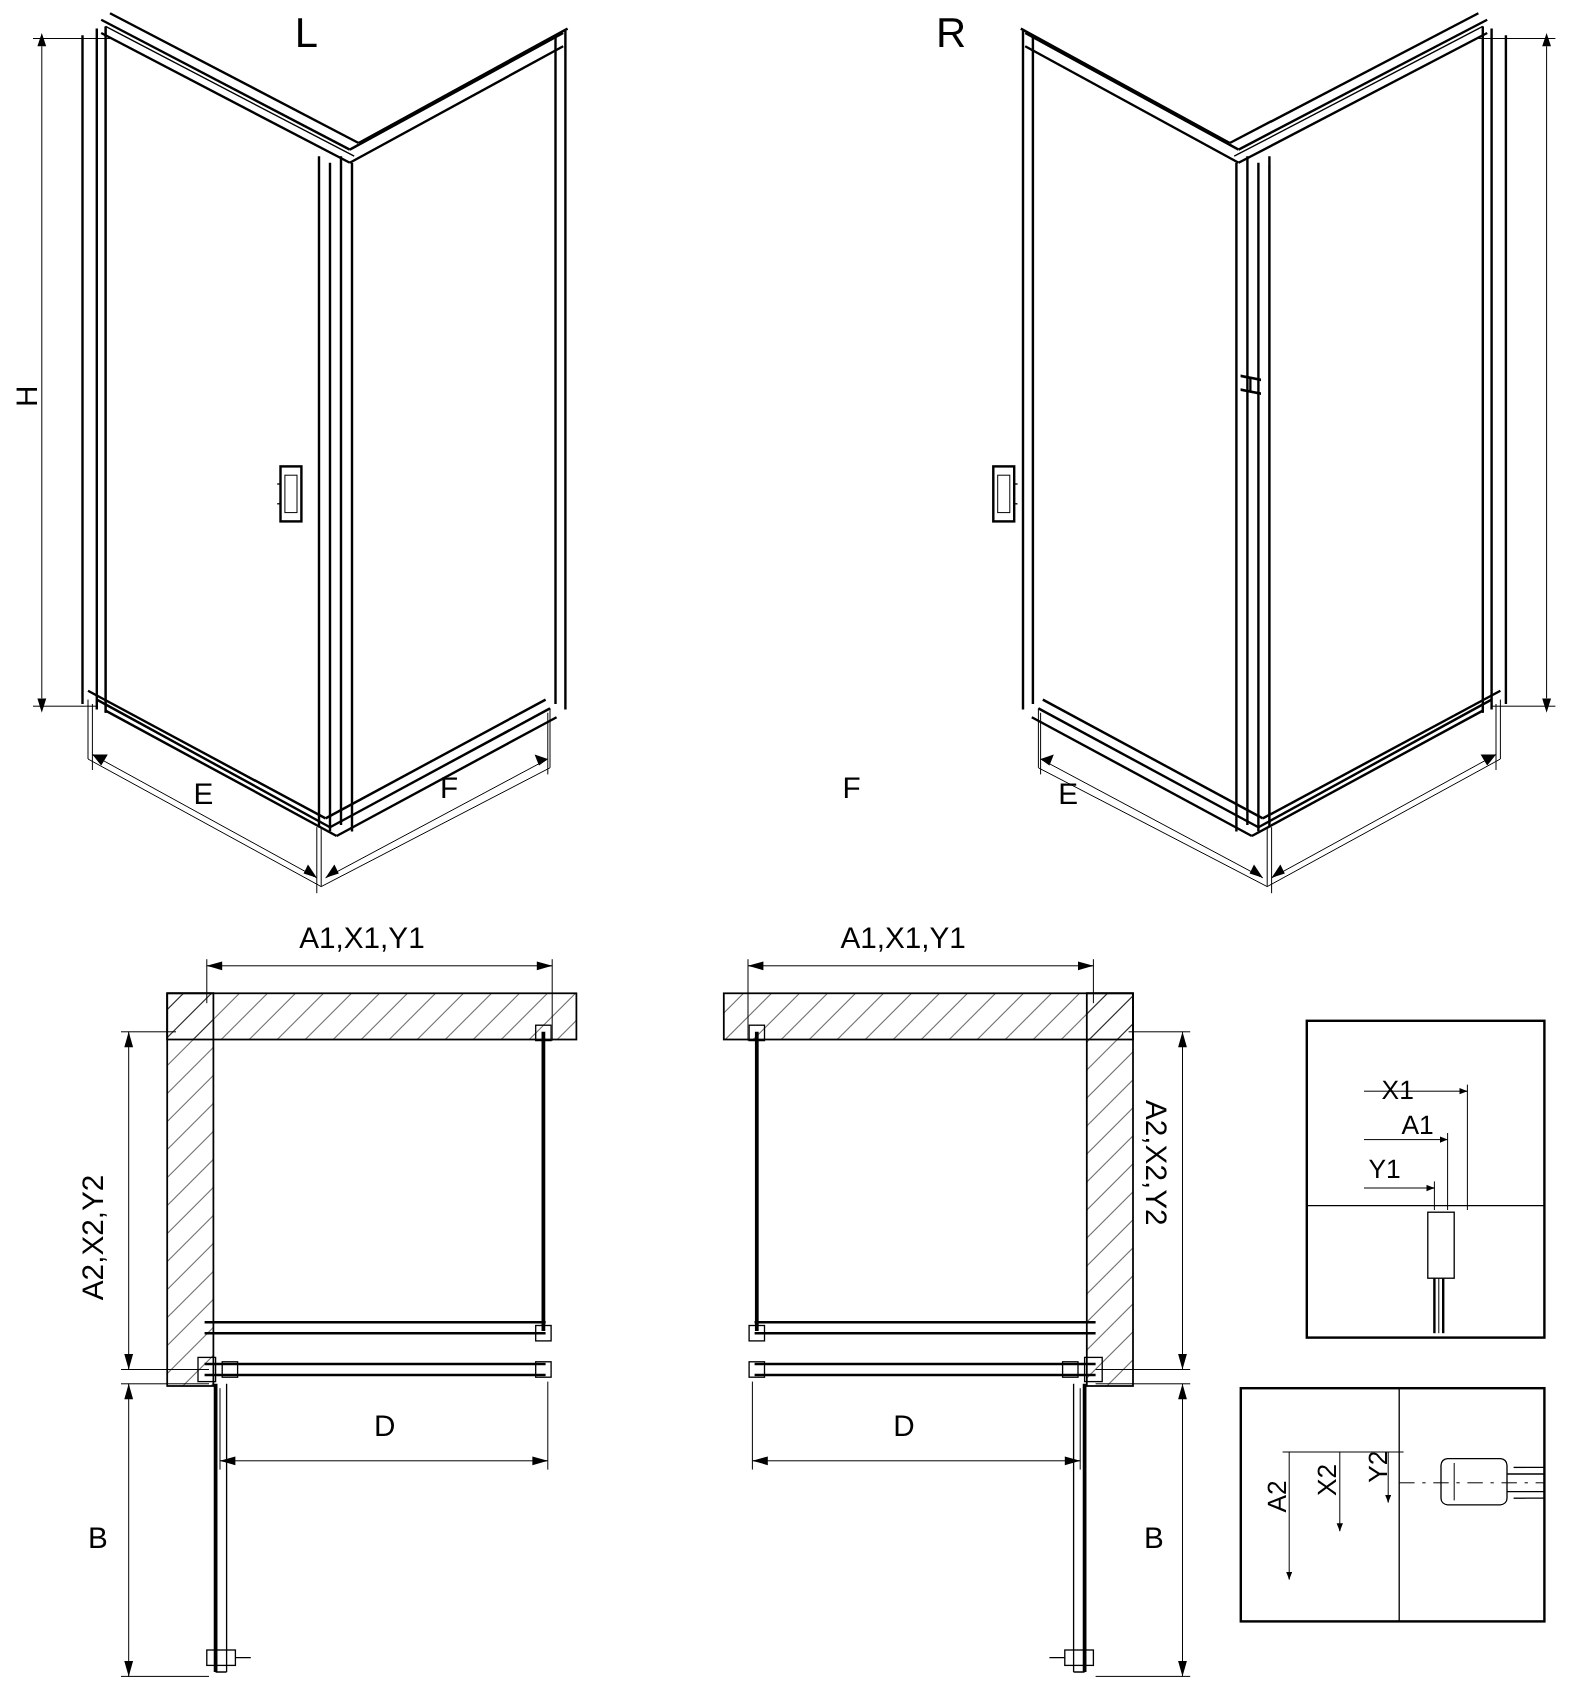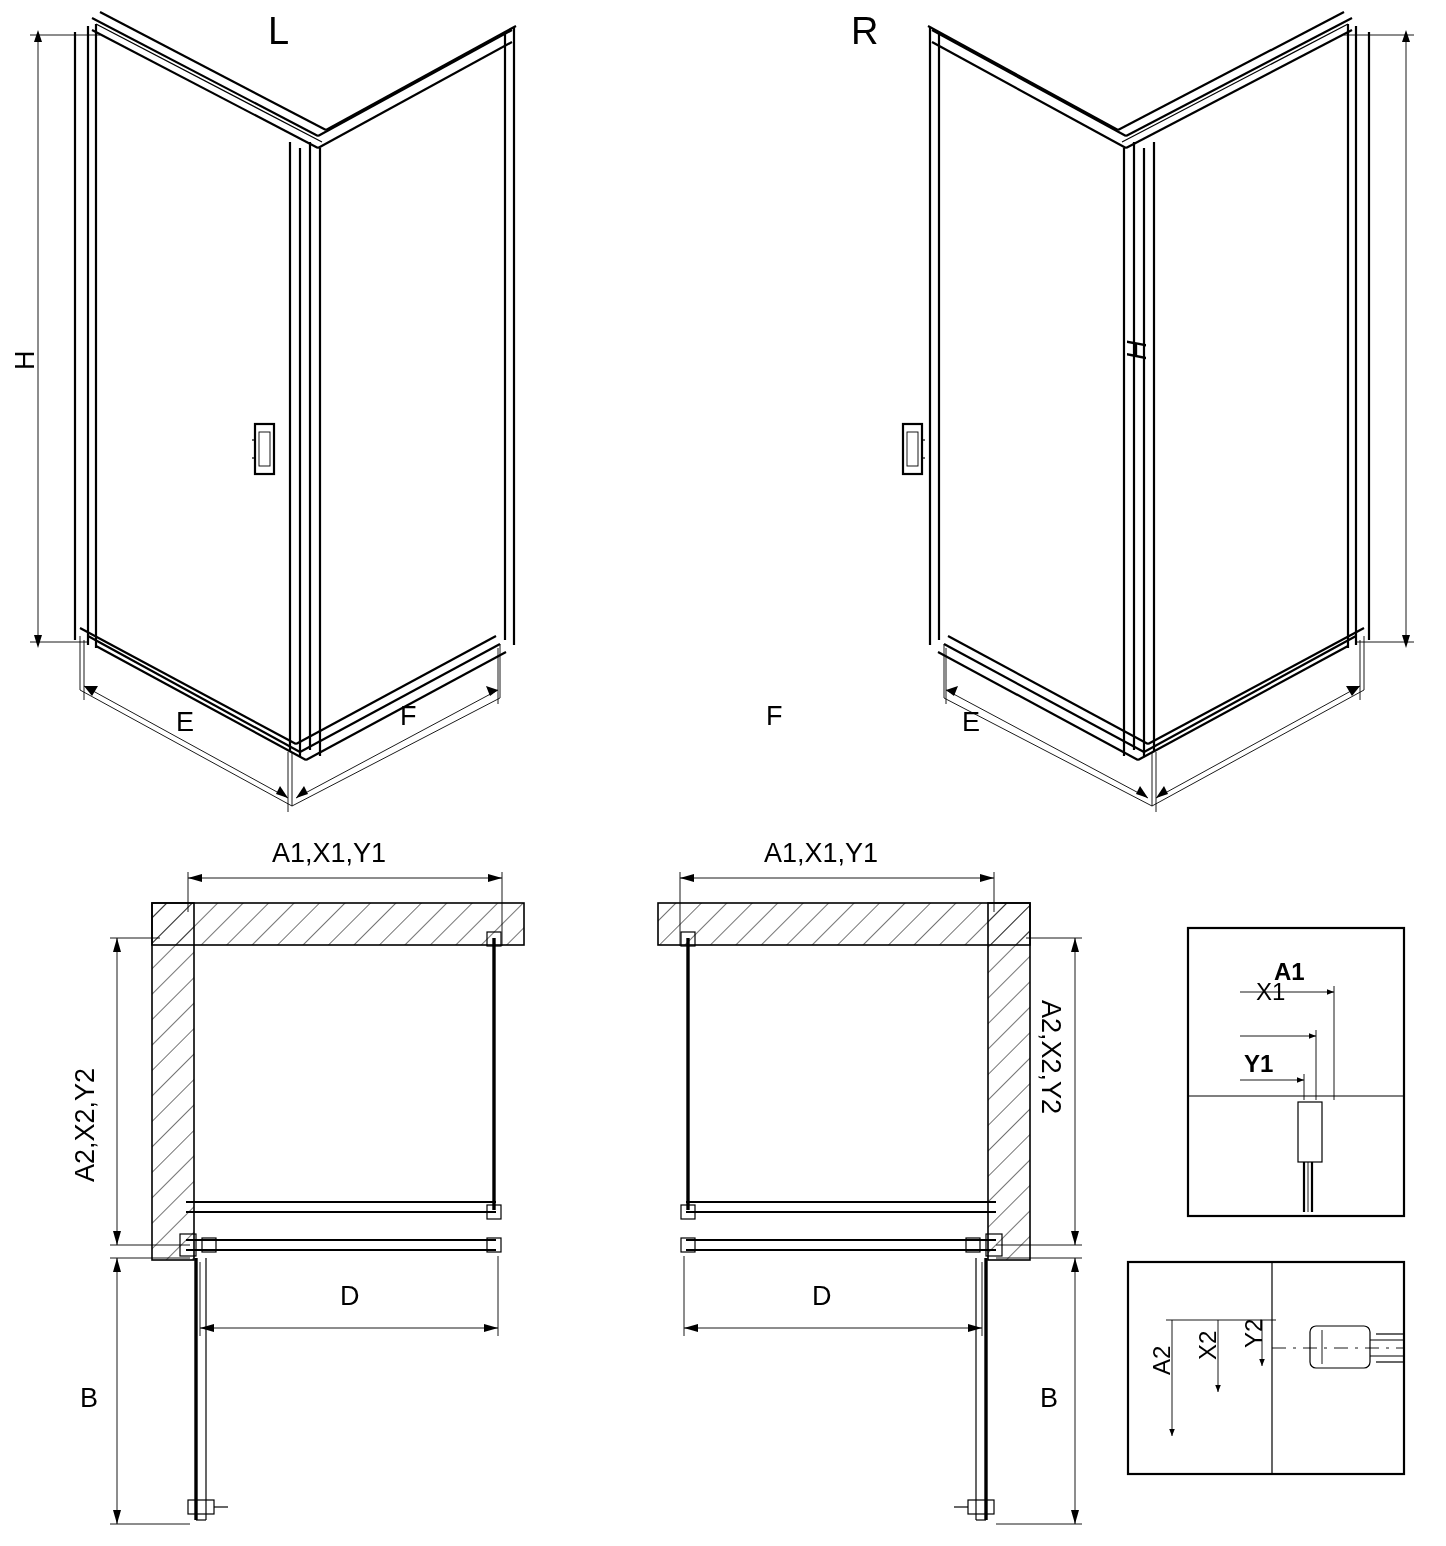--- a/index.html
+++ b/index.html
@@ -399,21 +399,21 @@
   <div class="lbl med" style="left:272px; top:840px;">A1,X1,Y1</div>
   <div class="lbl med rot90" style="left:72px; top:1182px;">A2,X2,Y2</div>
   <div class="lbl med" style="left:340px; top:1283px;">D</div>
   <div class="lbl med" style="left:80px; top:1385px;">B</div>
 
   <div class="lbl med" style="left:764px; top:840px;">A1,X1,Y1</div>
   <div class="lbl med rot90r" style="left:1064px; top:1000px;">A2,X2,Y2</div>
   <div class="lbl med" style="left:812px; top:1283px;">D</div>
   <div class="lbl med" style="left:1040px; top:1385px;">B</div>
 
-  <div class="lbl sm" style="left:1274px; top:960px;font-weight:bold;">A1</div>
+  <div class="lbl sm" style="left:1274px; top:1012px;">A1</div>
   <div class="lbl sm" style="left:1256px; top:980px;">X1</div>
-  <div class="lbl sm" style="left:1244px; top:1052px;font-weight:bold;">Y1</div>
+  <div class="lbl sm" style="left:1244px; top:1052px;">Y1</div>
 
   <div class="lbl sm rot90" style="left:1150px; top:1375px;">A2</div>
   <div class="lbl sm rot90" style="left:1196px; top:1360px;">X2</div>
   <div class="lbl sm rot90" style="left:1242px; top:1348px;">Y2</div>
 
 </div>
 
 </body></html>

